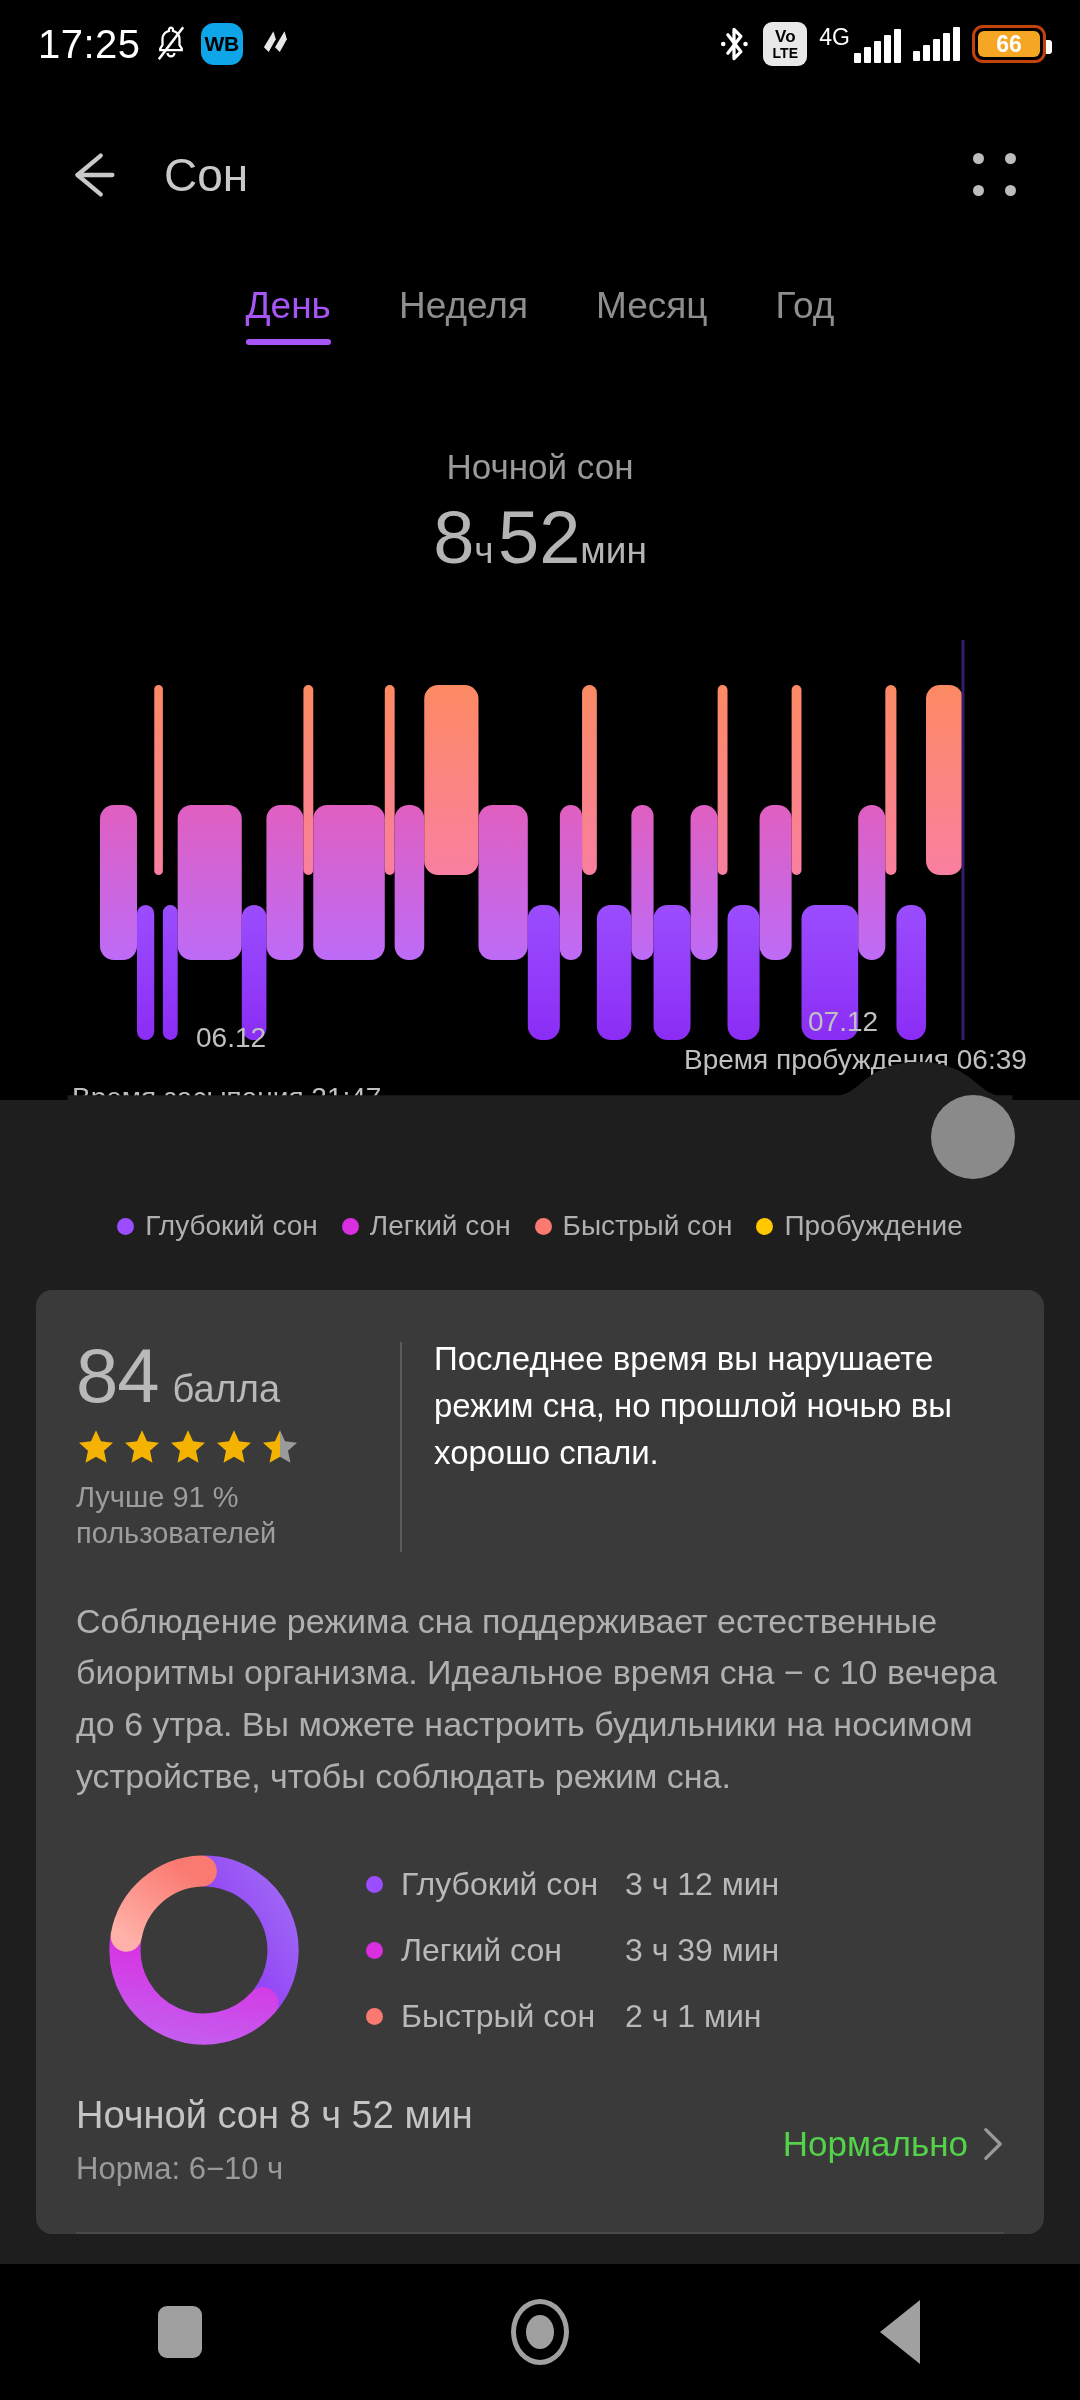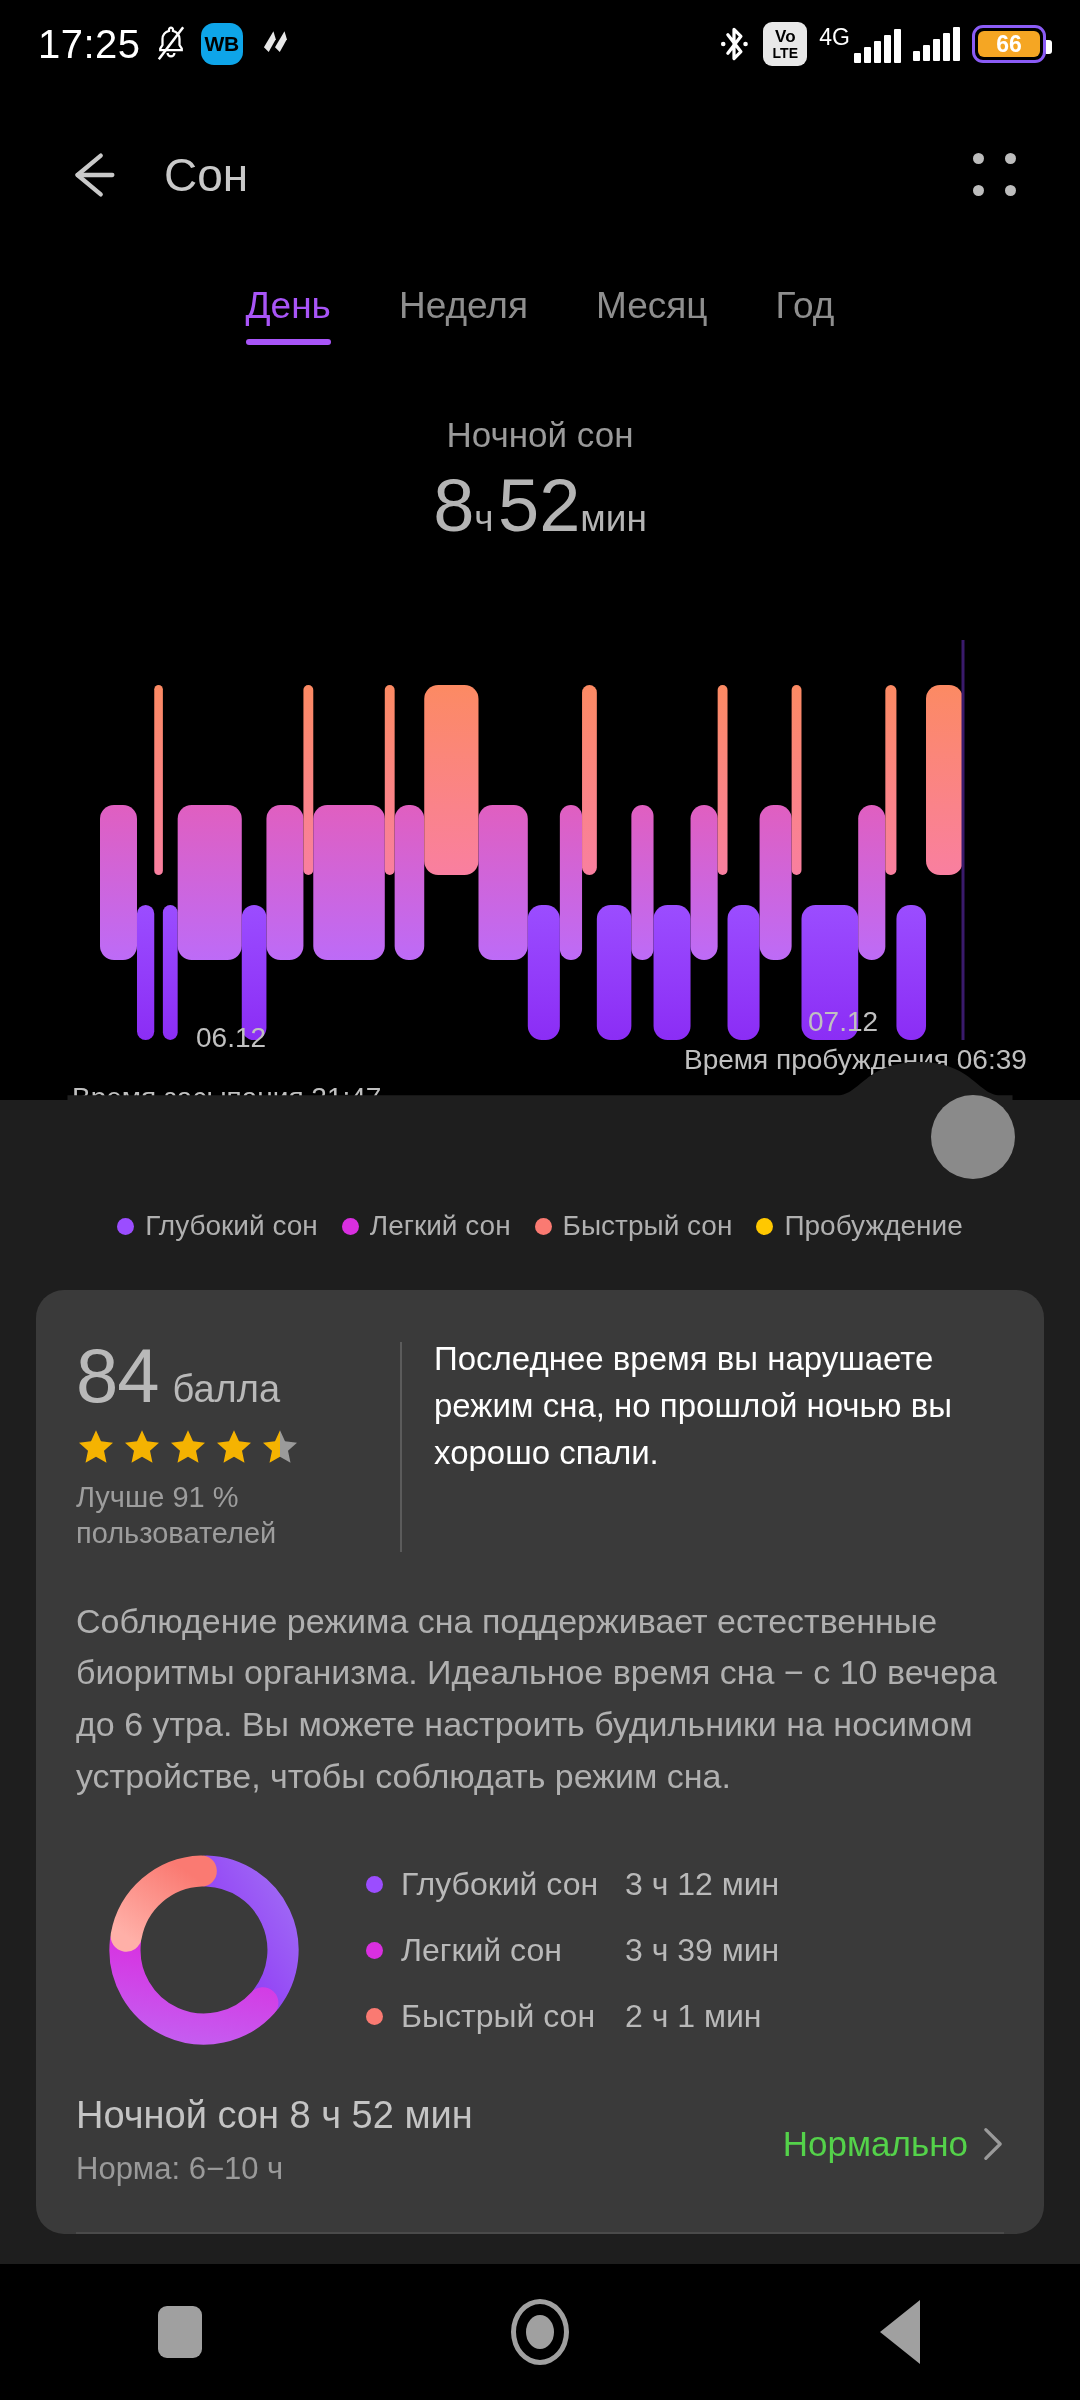--- a/index.html
+++ b/index.html
@@ -38,21 +38,21 @@
   .sig { display: flex; align-items: flex-end; gap: 3px; height: 34px; }
   .sig i { display: block; width: 7px; background: #fff; border-radius: 1px; }
   .sig i:nth-child(1){ height: 10px; }
   .sig i:nth-child(2){ height: 16px; }
   .sig i:nth-child(3){ height: 22px; }
   .sig i:nth-child(4){ height: 28px; }
   .sig i:nth-child(5){ height: 34px; }
   .net-grp { display: flex; align-items: flex-end; gap: 4px; }
   .net-label { color: #fff; font-size: 23px; line-height: 1; margin-bottom: 14px; }
   .battery {
-    width: 74px; height: 38px; border: 3px solid #8b5cf6; border-radius: 11px;
+    width: 74px; height: 38px; border: 3px solid #c2410c; border-radius: 11px;
     position: relative; display: flex; align-items: center; padding: 3px;
   }
   .battery:after {
     content: ""; position: absolute; right: -9px; top: 12px;
     width: 6px; height: 14px; background: #fff; border-radius: 0 3px 3px 0;
   }
   .battery .fill {
     height: 100%; background: #f5a623; border-radius: 6px;
     display: flex; align-items: center; justify-content: center;
     color: #fff; font-size: 23px; font-weight: bold;
@@ -77,21 +77,21 @@
   }
   .tab { position: relative; color: #8e8e8e; font-size: 37px; padding-bottom: 18px; }
   .tab.active { color: #a855f7; }
   .tab.active:after {
     content: ""; position: absolute; left: 0; right: 0; bottom: 0;
     height: 6px; background: #a855f7; border-radius: 3px;
   }
 
   
   .summary { position: absolute; top: 415px; left: 0; width: 1080px; text-align: center; }
-  .summary-label { color: #9a9a9a; font-size: 35px; }
+  .summary-label { color: #9a9a9a; font-size: 35px; margin-top: 32px; }
   .summary-value { margin-top: 8px; color: #b4b4b4; }
   .summary-value .big { font-size: 74px; }
   .summary-value .unit { font-size: 37px; }
 
   
   .chart-wrap { position: absolute; top: 640px; left: 0; width: 1080px; height: 400px; }
   .chart-wrap svg { display: block; }
   .lbl-date-left { position: absolute; left: 196px; top: 1022px; color: #c0c0c0; font-size: 28px; }
   .lbl-sleep-time { position: absolute; left: 72px; top: 1082px; color: #c0c0c0; font-size: 28px; }
   .lbl-date-right { position: absolute; left: 808px; top: 1006px; color: #c0c0c0; font-size: 28px; }
@@ -114,21 +114,21 @@
     display: flex; justify-content: center; align-items: center; gap: 0;
   }
   .legend-item { display: flex; align-items: center; gap: 11px; margin-right: 24px; }
   .legend-item:last-child { margin-right: 0; }
   .dot { width: 17px; height: 17px; border-radius: 50%; flex: 0 0 auto; }
   .legend-item span { color: #b0b0b0; font-size: 28px; }
 
   
   .card {
     position: absolute; top: 1290px; left: 36px; width: 1008px;
-    background: #3a3a3a; border-radius: 28px; padding: 42px 40px 0 40px;
+    background: #3a3a3a; border-radius: 16px; padding: 42px 40px 0 40px;
     overflow: hidden; height: 944px;
   }
   .score-row { display: flex; align-items: flex-start; }
   .score-left { width: 300px; flex: 0 0 auto; }
   .score-num { display: flex; align-items: baseline; gap: 14px; }
   .score-num .n { color: #b9b9b9; font-size: 76px; letter-spacing: -1px; }
   .score-num .w { color: #b9b9b9; font-size: 38px; }
   .stars { display: flex; gap: 6px; margin-top: 8px; }
   .star { width: 40px; height: 40px; }
   .score-sub { color: #9d9d9d; font-size: 29px; margin-top: 12px; line-height: 1.25; }

